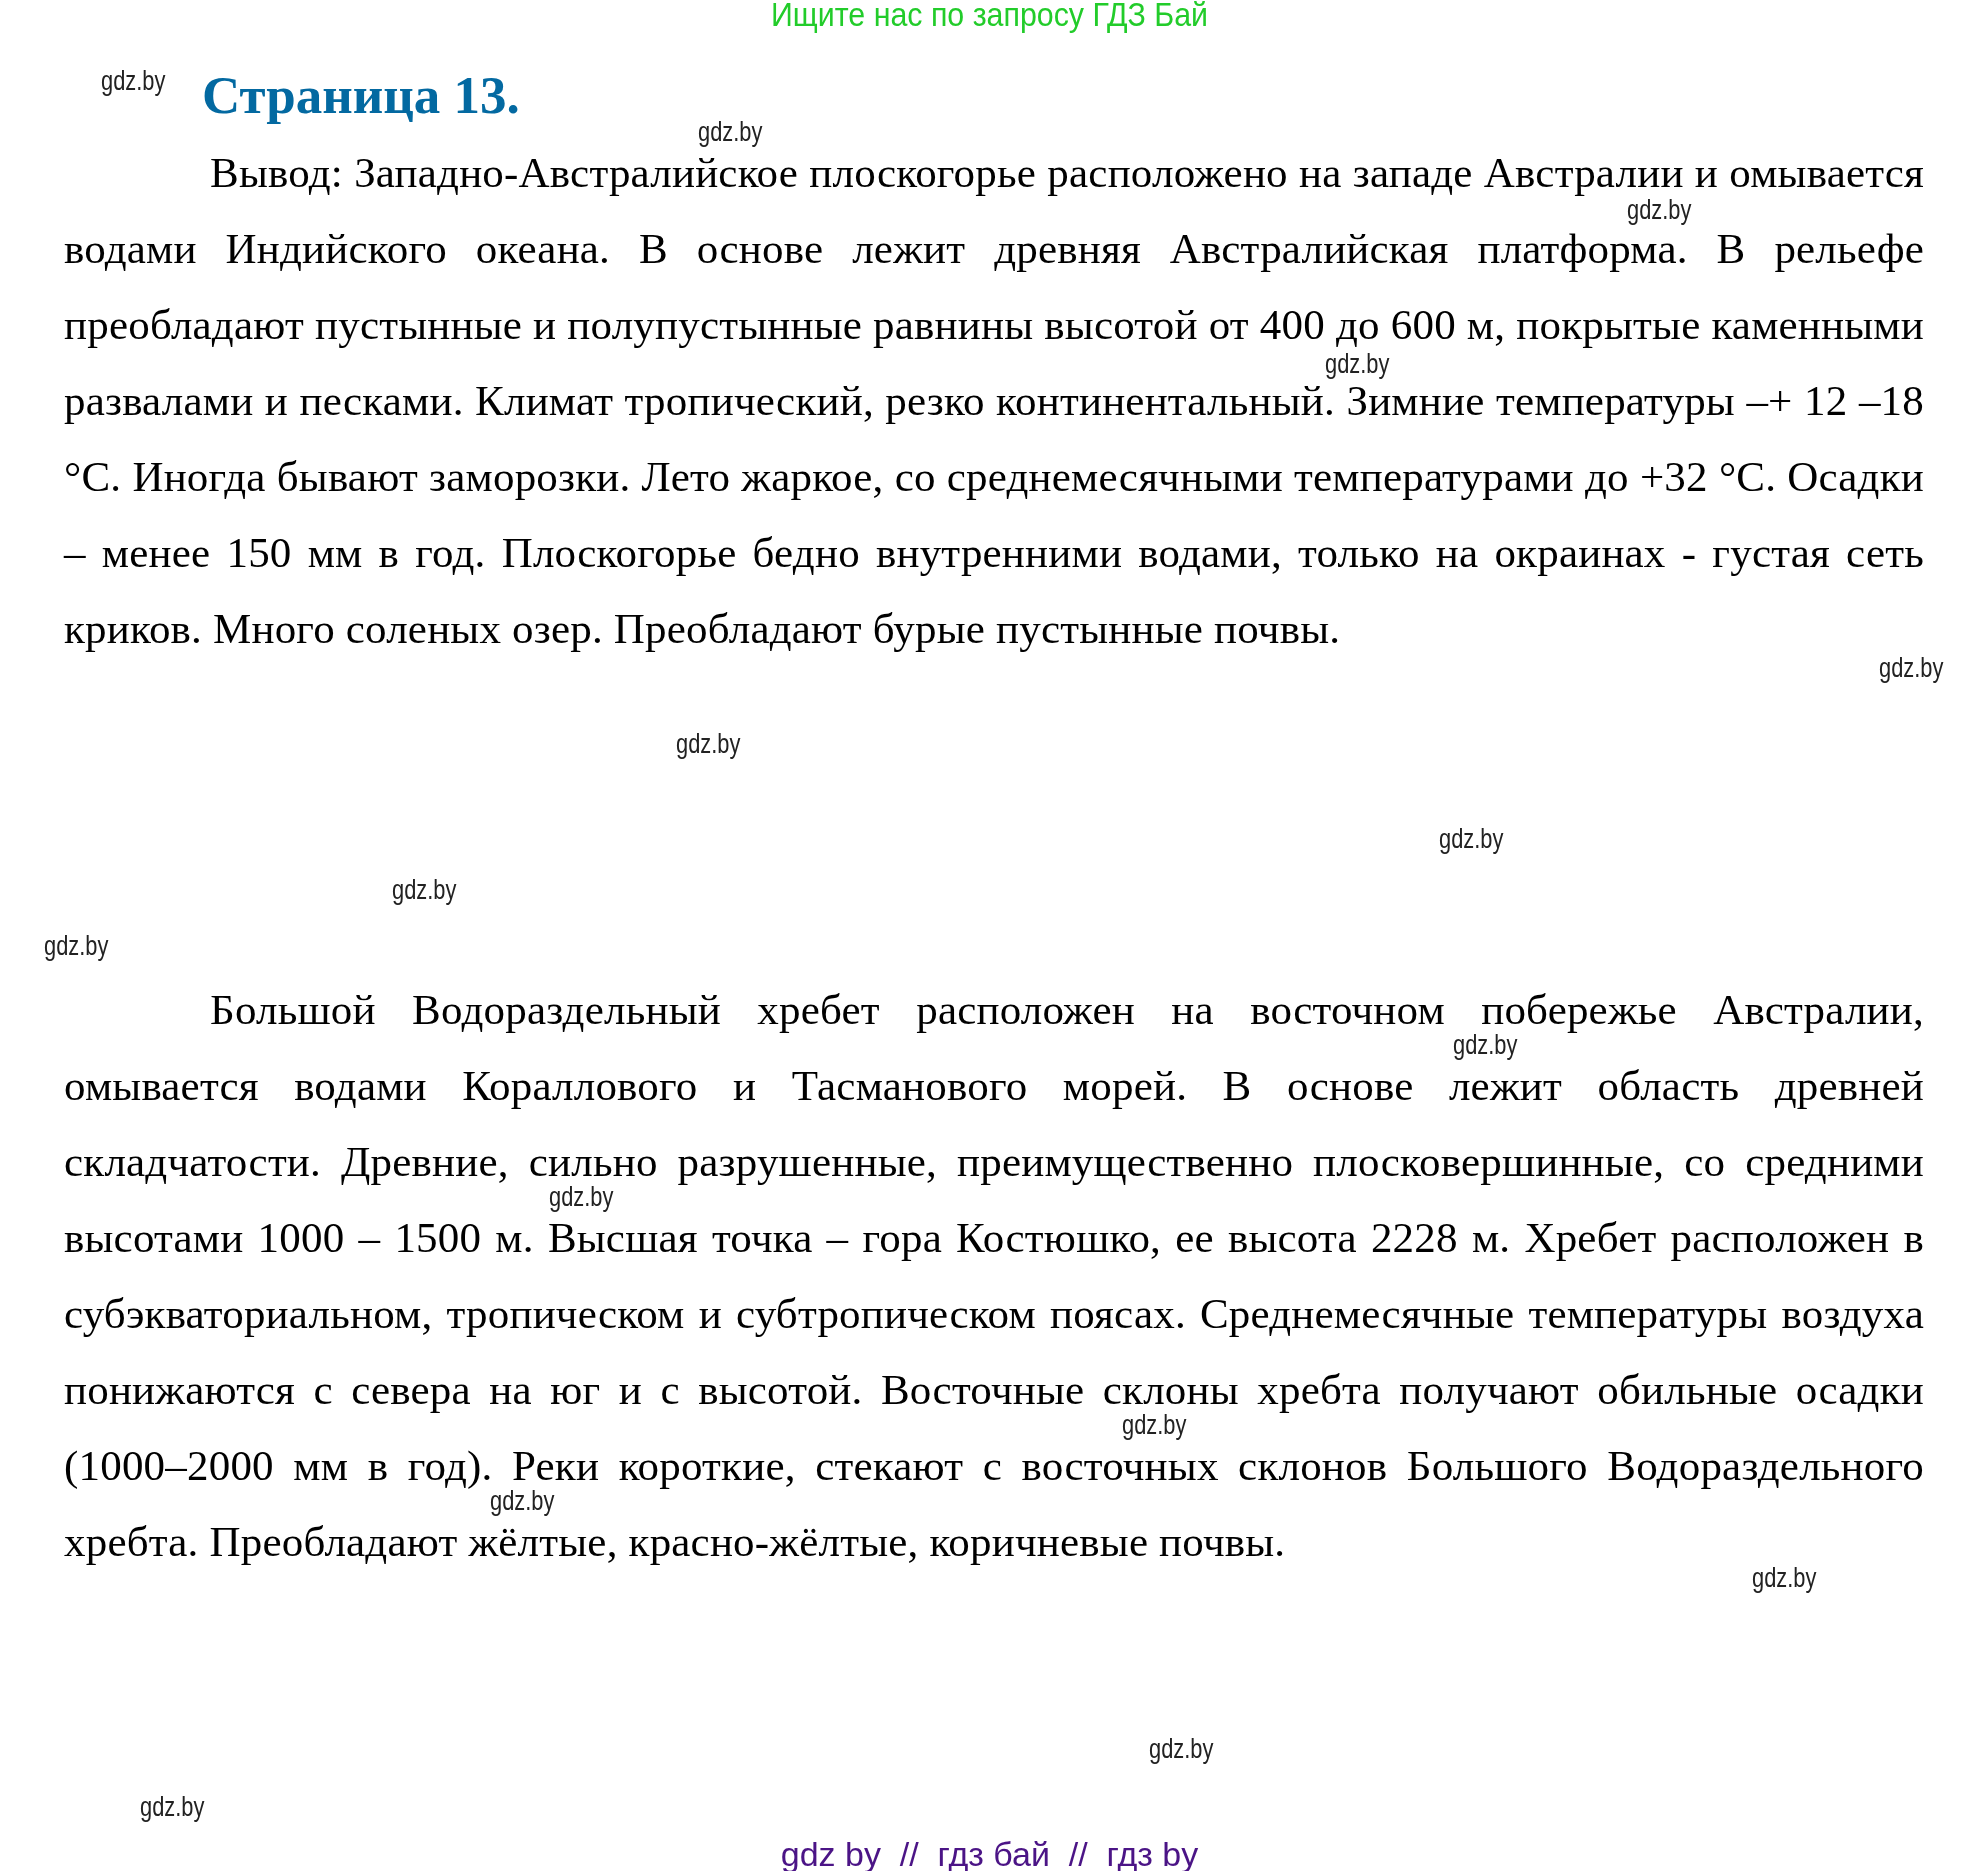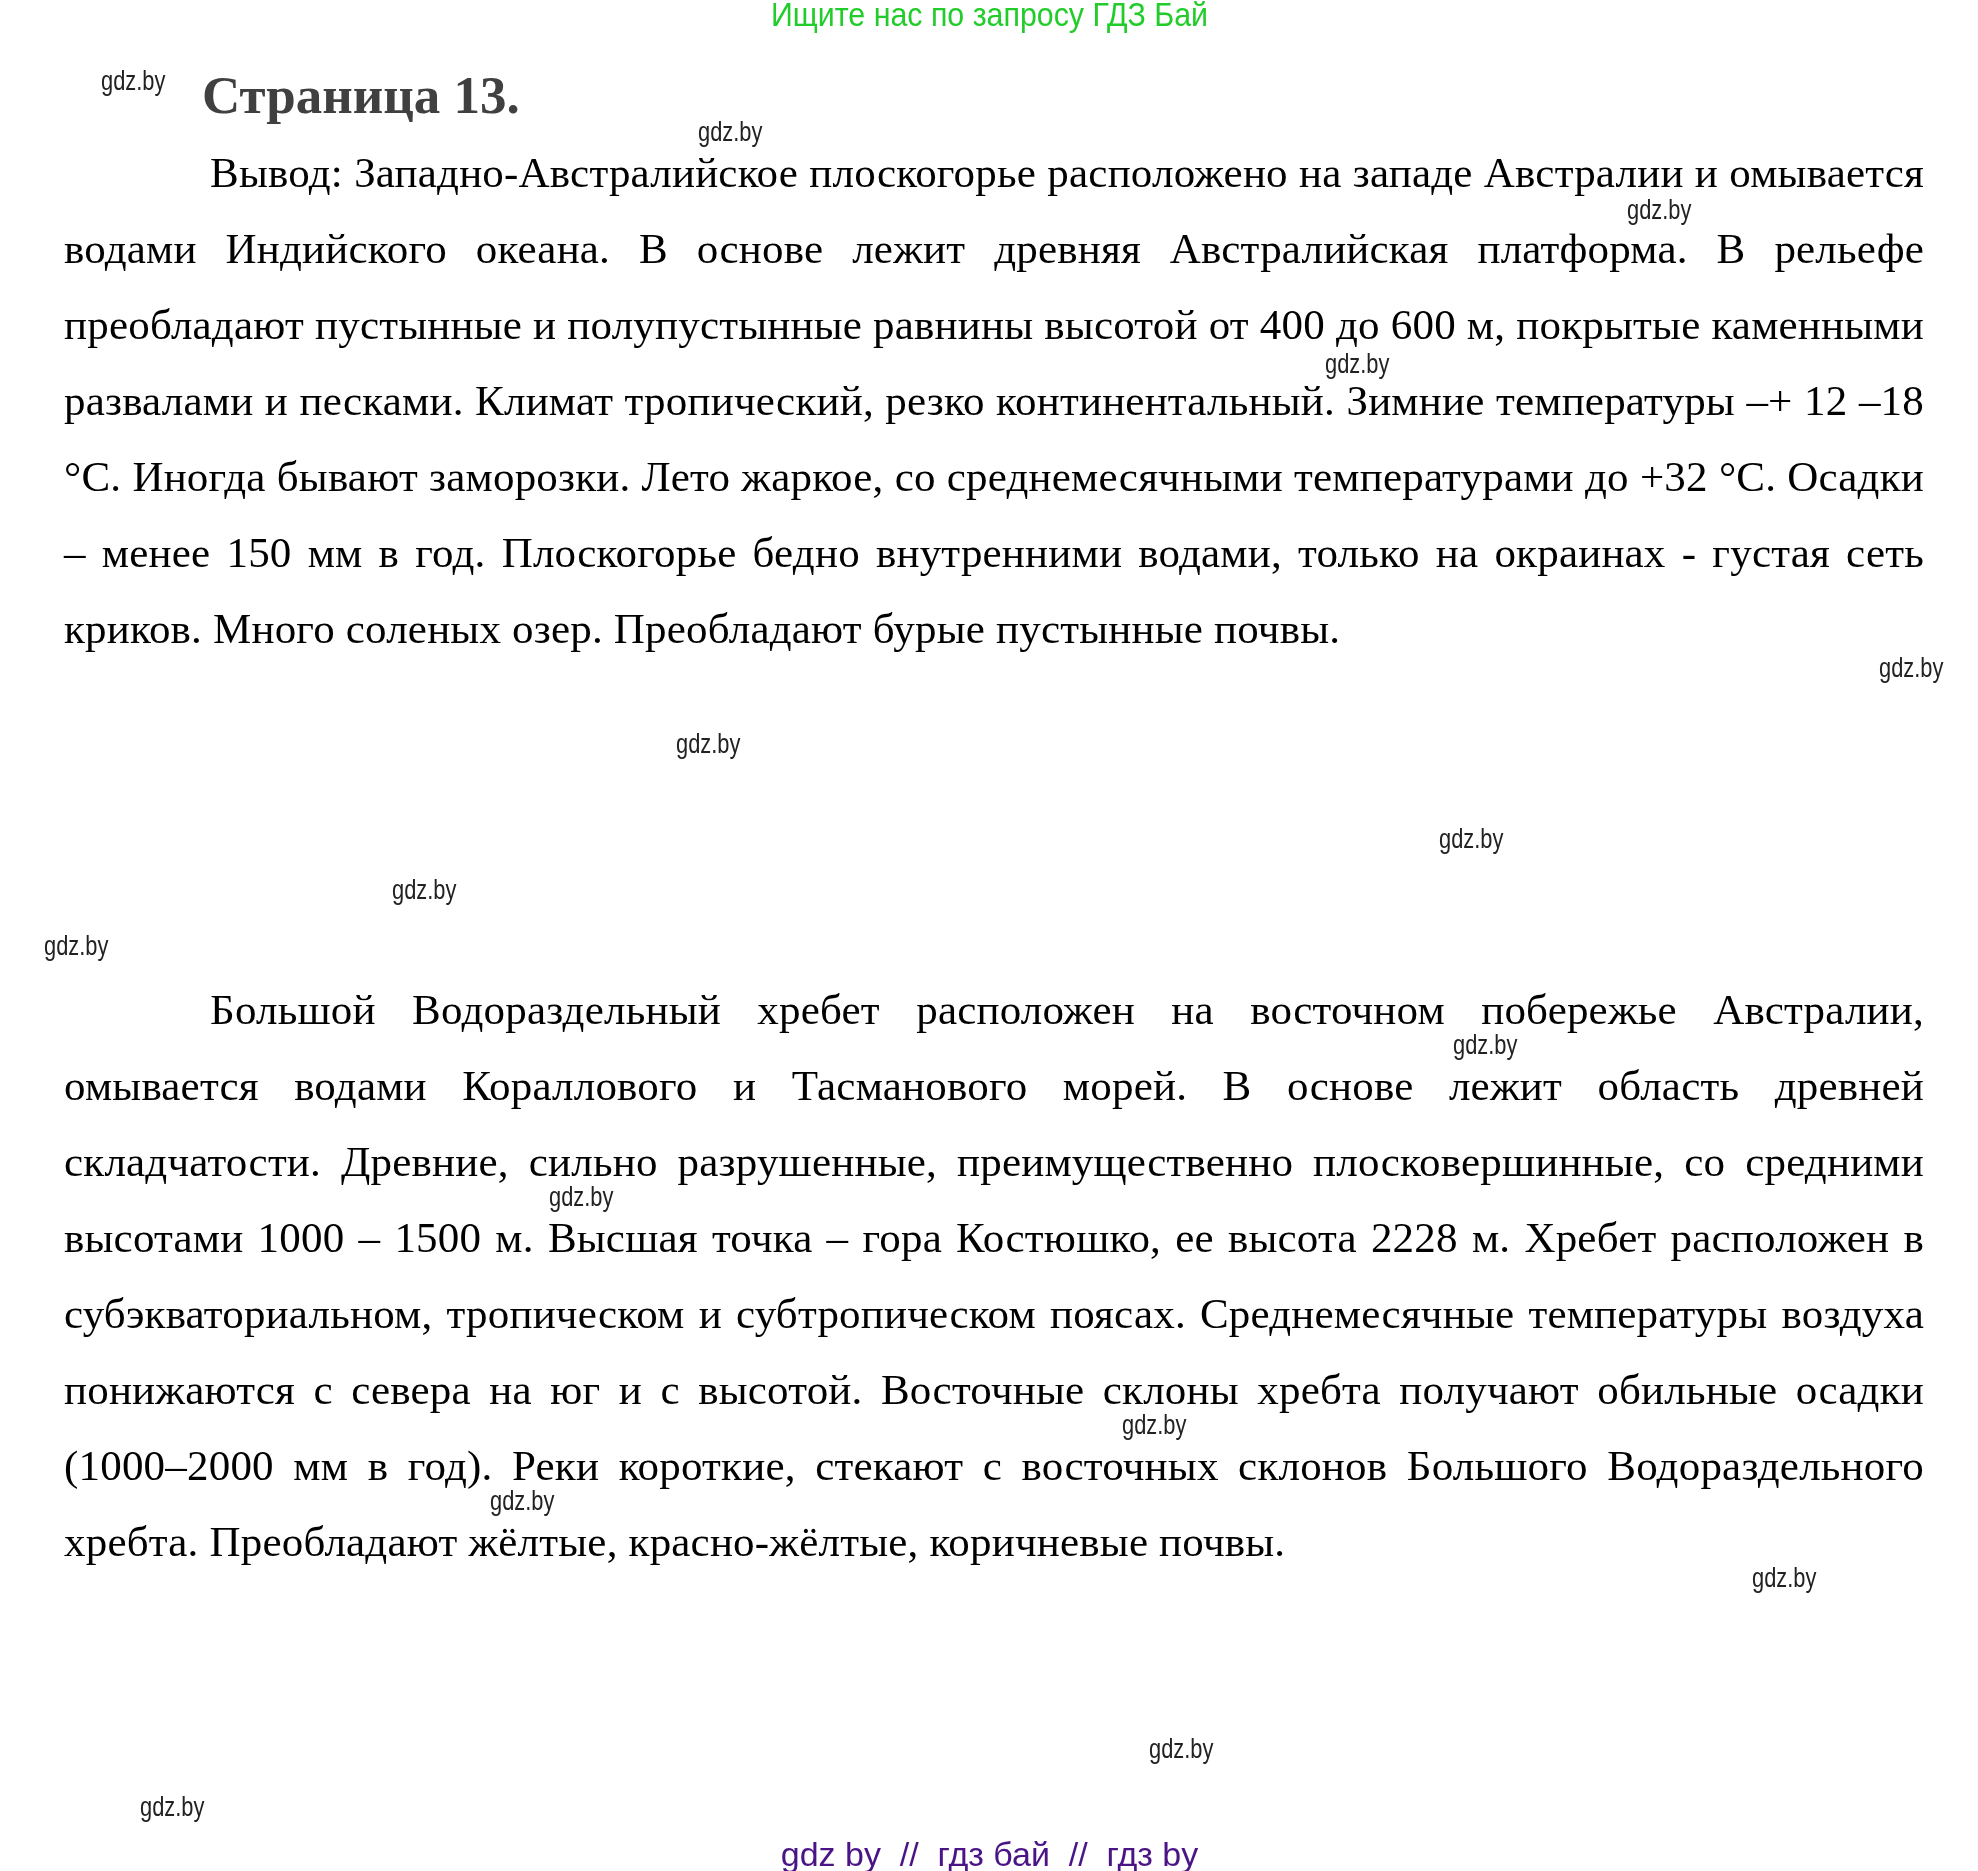--- a/index.html
+++ b/index.html
@@ -4,21 +4,21 @@
 <style>
   html, body { margin:0; padding:0; background:#ffffff; }
   body { width:1979px; height:1871px; position:relative; overflow:hidden; }
   .header-ad {
     position:absolute; left:0; width:1979px; top:-3.9px; text-align:center;
     font-family:"Liberation Sans", sans-serif; font-size:33px; color:#22cc2a;
     transform:scaleX(0.92);
   }
   .page-title {
     position:absolute; left:202px; top:65px;
-    font-family:"Liberation Serif", serif; font-weight:bold; font-size:53px; color:#404040;
+    font-family:"Liberation Serif", serif; font-weight:bold; font-size:53px; color:#0369a1;
   }
   .para {
     position:absolute; left:64px; width:1860px;
     font-family:"Liberation Serif", serif; font-size:43px; color:#000;
     line-height:76px; text-align:justify; text-align-last:left;
     letter-spacing:0.2px;
   }
   .para .indent { display:inline-block; width:146px; }
   .wm {
     position:absolute; font-family:"Liberation Sans", sans-serif; font-size:28px;

